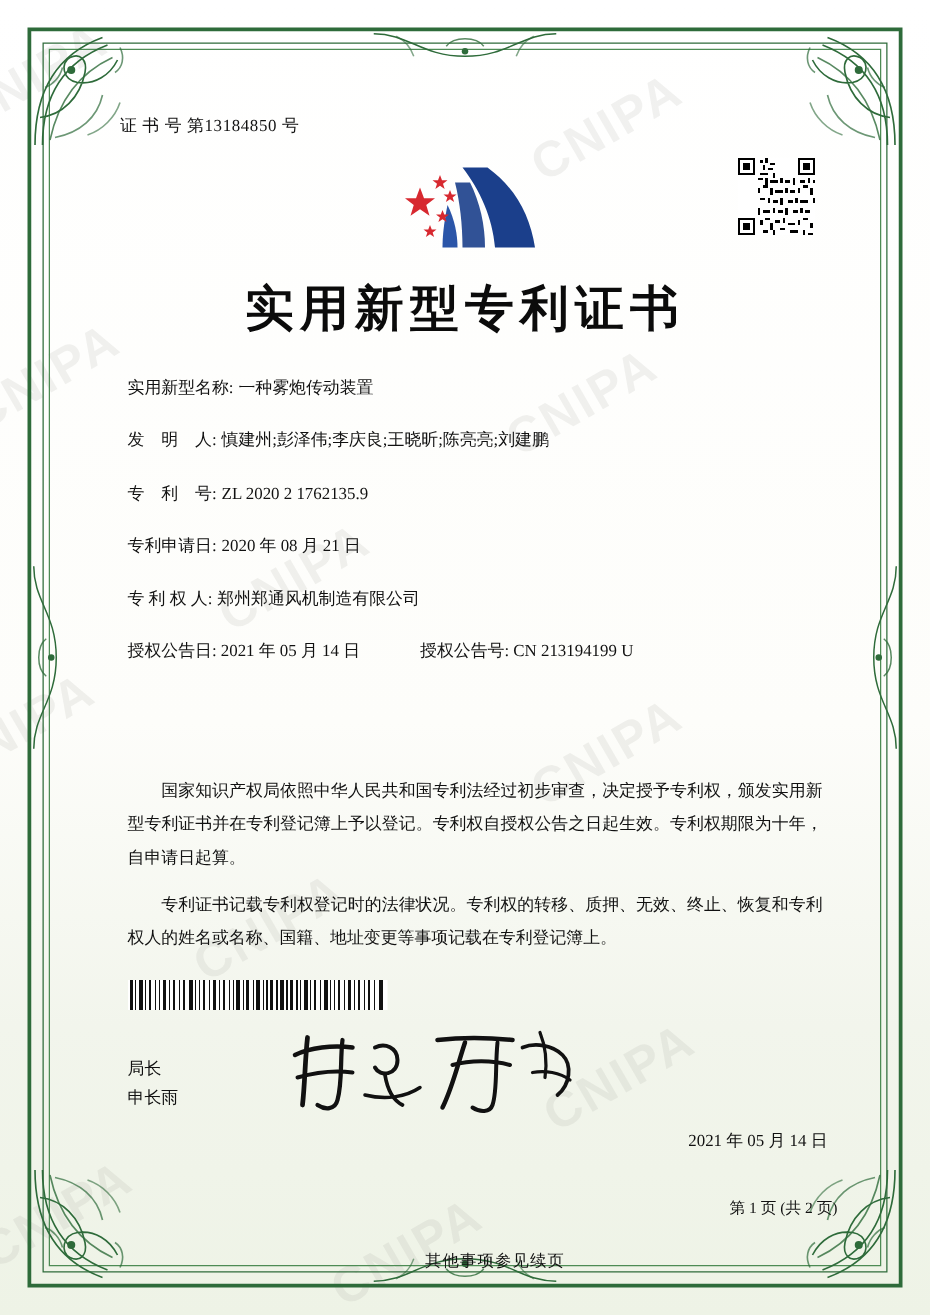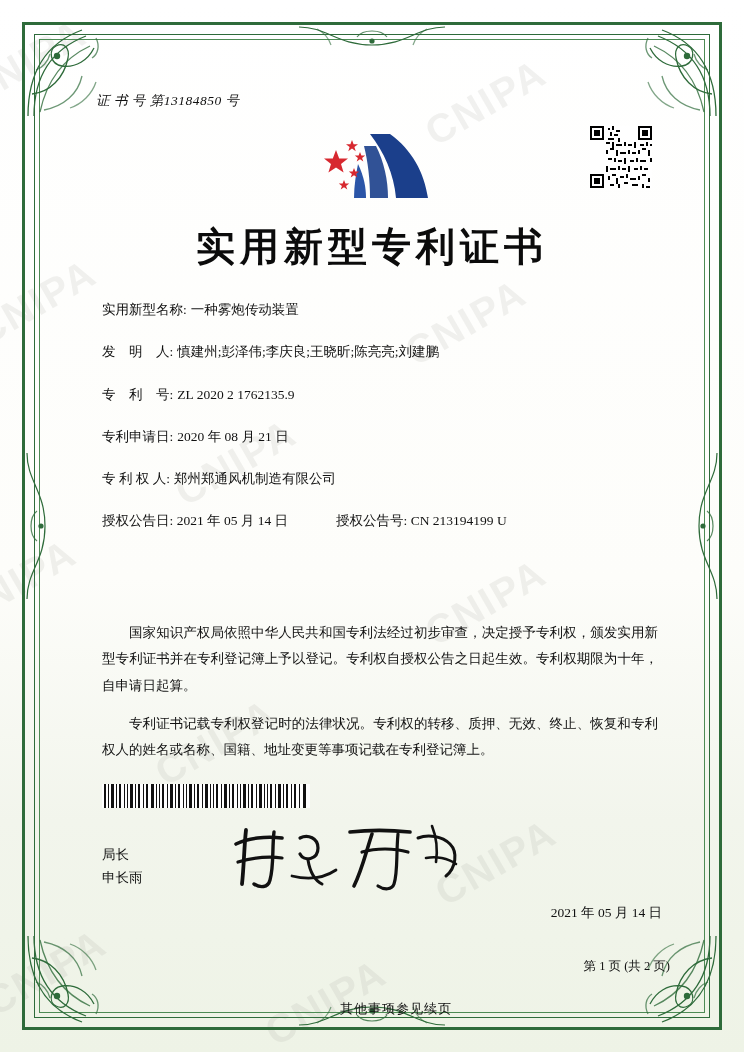--- a/index.html
+++ b/index.html
@@ -94,21 +94,20 @@
     left: 74px; top: 92px;
     width: 596px;
     height: 880px;
   }
 
   .cert-no {
     font-size: 13.5px;
     color: #111;
     letter-spacing: 0.5px;
     margin-left: 22px;
-    font-style: italic;
   }
 
   
   .qr {
     position: absolute;
     right: 18px;
     top: 34px;
     width: 62px;
     height: 62px;
   }

